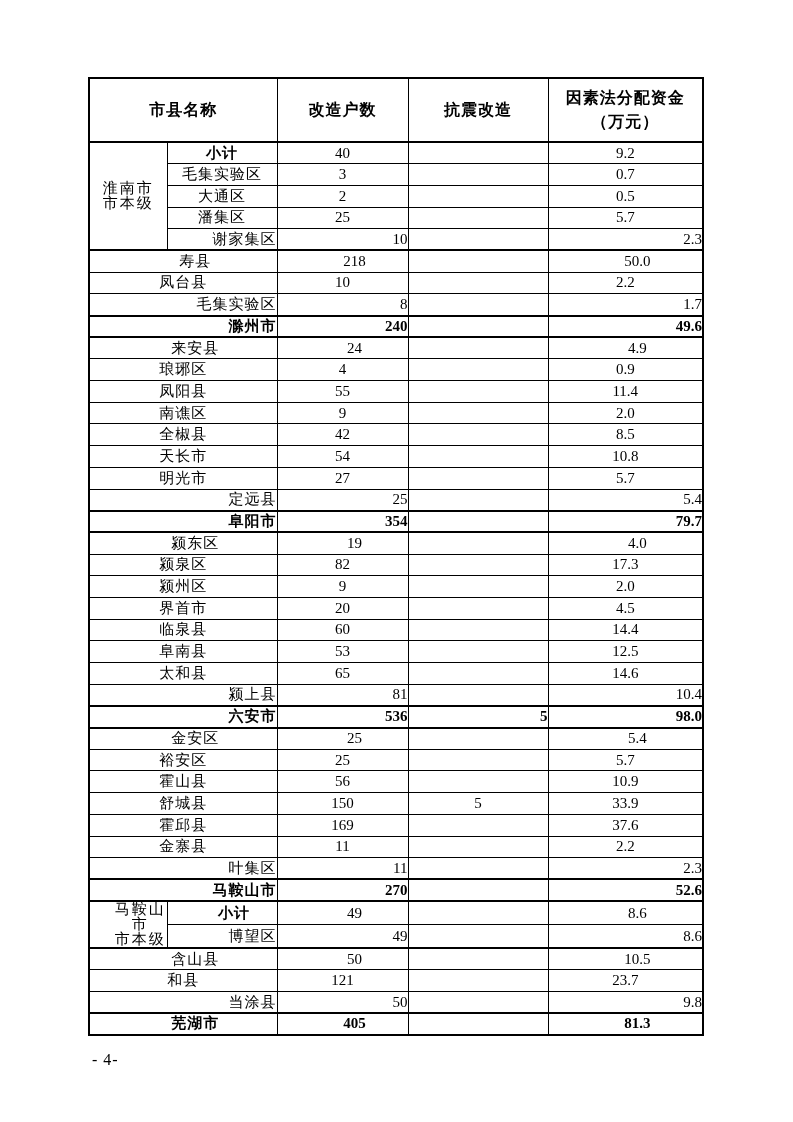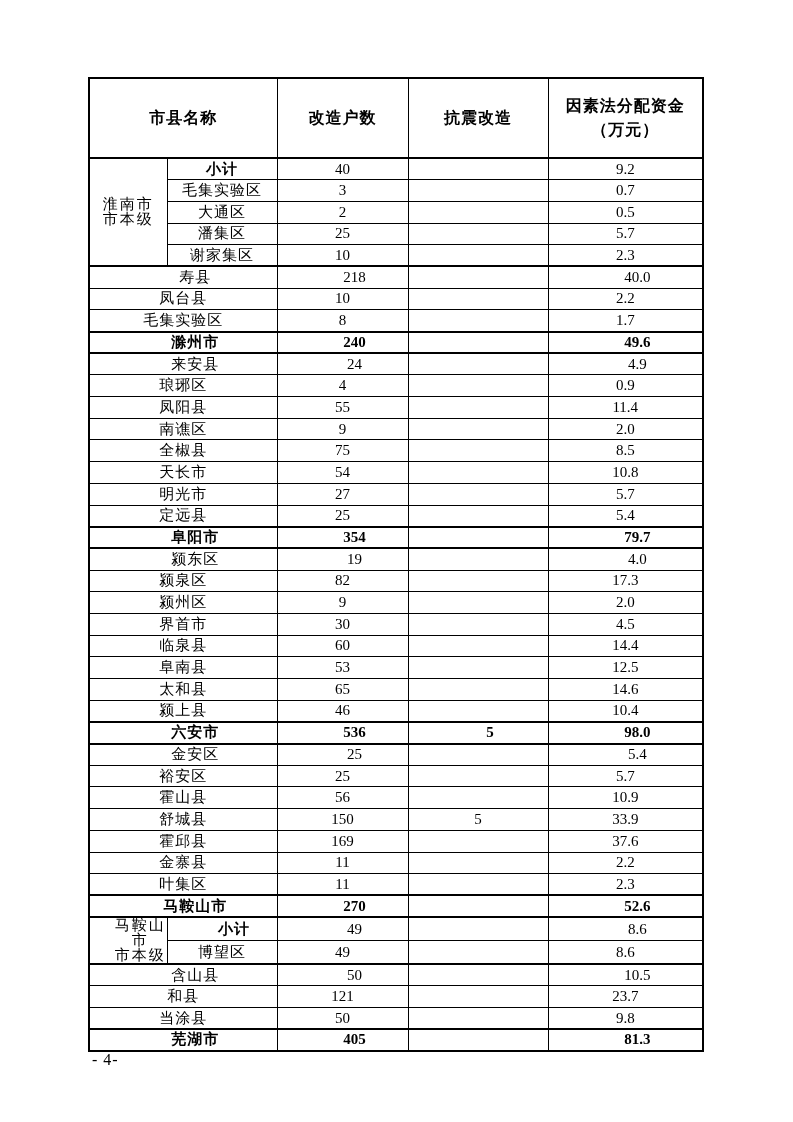--- a/index.html
+++ b/index.html
@@ -30,41 +30,41 @@
     border: 2px solid #000;
   }
   table.alloc th,
   table.alloc td {
     border: 1px solid #000;
     text-align: center;
     vertical-align: middle;
     padding: 0;
     overflow: hidden;
   }
-  table.alloc thead tr { height: 80px; }
+  table.alloc thead tr { height: 64px; }
   table.alloc th {
     font-weight: bold;
     font-size: 16px;
     border-bottom: 2px solid #000;
     letter-spacing: 1px;
   }
   th.multiline { white-space: pre-line; line-height: 1.5; }
   table.alloc tbody tr { height: 21.7px; }
   table.alloc td { font-size: 15px; line-height: 1; }
   td.name-cell { letter-spacing: 1px; font-family: Liberation Serif, serif; }
   td.group-cell {
     white-space: pre-line;
     letter-spacing: 2px;
     line-height: 1.7;
     font-size: 15px;
     margin-left: 8px;
   }
   tr.bold td { font-weight: bold; }
   td.bold { font-weight: bold; }
-  tr.thick-b > td { border-bottom-width: 2px; }
+  tr.thick-b > td { border-bottom-width: 2px; text-align: right; }
   tr.thick-t > td { border-top-width: 2px; padding-left: 24px; }
   .page-number {
     position: absolute;
     left: 92px;
     top: 1051px;
     font-size: 16px;
     letter-spacing: 1px;
     color: #000;
   }
 </style>
@@ -120,21 +120,21 @@
         <tr class="thick-b">
           <td class="name-cell">谢家集区</td>
           <td>10</td>
           <td></td>
           <td>2.3</td>
         </tr>
         <tr class="thick-t">
           <td colspan="2" class="name-cell">寿县</td>
           <td>218</td>
           <td></td>
-          <td>40.0</td>
+          <td>50.0</td>
         </tr>
         <tr>
           <td colspan="2" class="name-cell">凤台县</td>
           <td>10</td>
           <td></td>
           <td>2.2</td>
         </tr>
         <tr class="thick-b">
           <td colspan="2" class="name-cell">毛集实验区</td>
           <td>8</td>
@@ -166,21 +166,21 @@
           <td>11.4</td>
         </tr>
         <tr>
           <td colspan="2" class="name-cell">南谯区</td>
           <td>9</td>
           <td></td>
           <td>2.0</td>
         </tr>
         <tr>
           <td colspan="2" class="name-cell">全椒县</td>
-          <td>75</td>
+          <td>42</td>
           <td></td>
           <td>8.5</td>
         </tr>
         <tr>
           <td colspan="2" class="name-cell">天长市</td>
           <td>54</td>
           <td></td>
           <td>10.8</td>
         </tr>
         <tr>
@@ -214,21 +214,21 @@
           <td>17.3</td>
         </tr>
         <tr>
           <td colspan="2" class="name-cell">颍州区</td>
           <td>9</td>
           <td></td>
           <td>2.0</td>
         </tr>
         <tr>
           <td colspan="2" class="name-cell">界首市</td>
-          <td>30</td>
+          <td>20</td>
           <td></td>
           <td>4.5</td>
         </tr>
         <tr>
           <td colspan="2" class="name-cell">临泉县</td>
           <td>60</td>
           <td></td>
           <td>14.4</td>
         </tr>
         <tr>
@@ -238,21 +238,21 @@
           <td>12.5</td>
         </tr>
         <tr>
           <td colspan="2" class="name-cell">太和县</td>
           <td>65</td>
           <td></td>
           <td>14.6</td>
         </tr>
         <tr class="thick-b">
           <td colspan="2" class="name-cell">颍上县</td>
-          <td>46</td>
+          <td>81</td>
           <td></td>
           <td>10.4</td>
         </tr>
         <tr class="bold thick-b thick-t">
           <td colspan="2" class="name-cell">六安市</td>
           <td>536</td>
           <td>5</td>
           <td>98.0</td>
         </tr>
         <tr class="thick-t">

